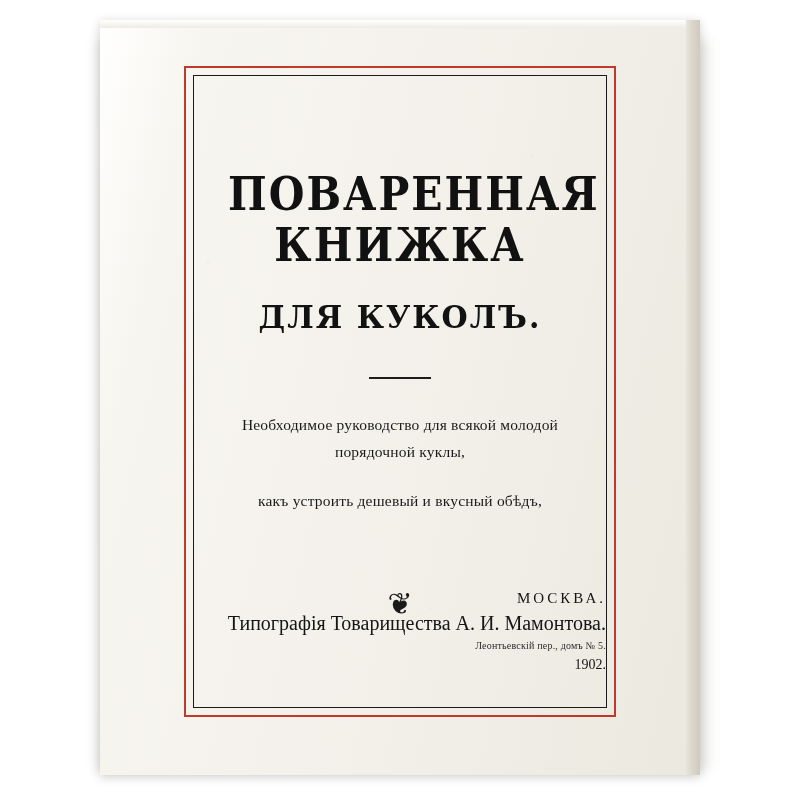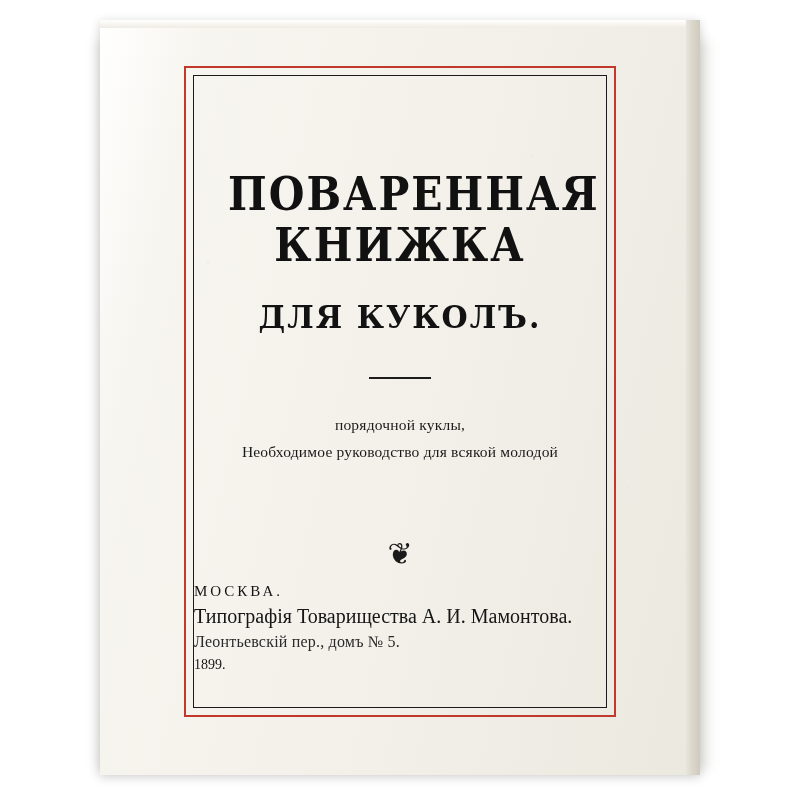--- a/index.html
+++ b/index.html
@@ -141,37 +141,37 @@
     font-size: 30px;
     line-height: 1;
     color: #1a1a1a;
   }
 
   .imprint {
     position: absolute;
     left: 0;
     right: 0;
     bottom: 34px;
-    text-align: left;
+    text-align: right;
   }
   .imprint .city {
     font-family: "Liberation Serif", serif;
     font-size: 15px;
     letter-spacing: 3px;
     color: #151515;
   }
   .imprint .house {
     font-family: "Liberation Serif", serif;
     font-size: 20px;
     margin-top: 5px;
     color: #151515;
   }
   .imprint .address {
     font-family: "Liberation Serif", serif;
-    font-size: 16px;
+    font-size: 10px;
     margin-top: 5px;
     color: #2a2a2a;
     letter-spacing: .2px;
   }
   .imprint .year {
     font-family: "Liberation Serif", serif;
     font-size: 14px;
     margin-top: 6px;
     color: #151515;
   }
@@ -205,30 +205,31 @@
 
         <div class="content">
 
           <div class="title-main">ПОВАРЕННАЯ КНИЖКА</div>
 
           <div class="title-sub">ДЛЯ КУКОЛЪ.</div>
 
           <div class="rule-short"></div>
 
           <div class="blurb">
+            <div>Необходимое руководство для всякой молодой</div>
             <div>порядочной куклы,</div>
-            <div>Необходимое руководство для всякой молодой</div>
+            <div class="para2">какъ устроить дешевый и вкусный обѣдъ,</div>
           </div>
 
           <div class="ornament">❦</div>
 
           <div class="imprint">
             <div class="city">МОСКВА.</div>
             <div class="house">Типографія Товарищества А. И. Мамонтова.</div>
             <div class="address">Леонтьевскій пер., домъ № 5.</div>
-            <div class="year">1899.</div>
+            <div class="year">1902.</div>
           </div>
 
         </div>
       </div>
     </div>
   </div>
 </div>
 
 </body></html>

